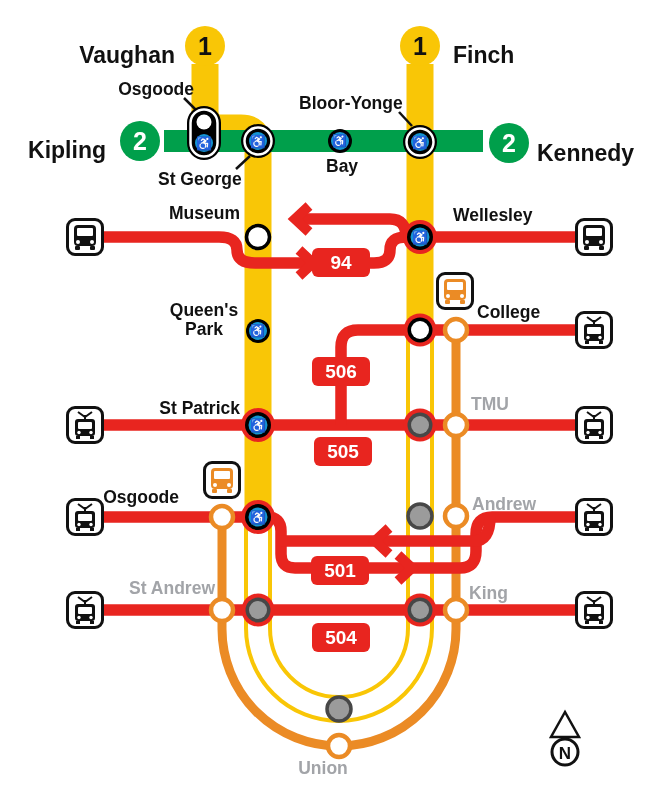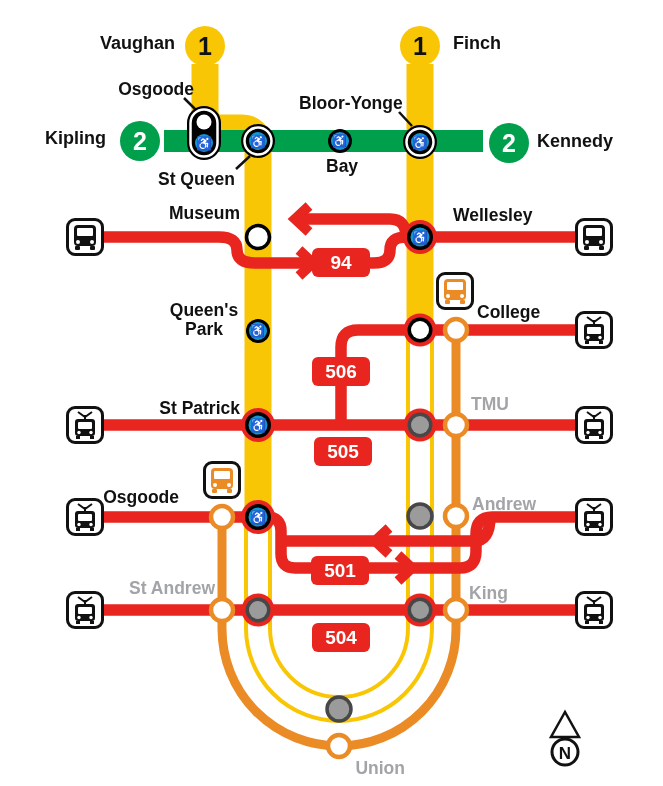--- a/index.html
+++ b/index.html
@@ -6,21 +6,21 @@
     --c-line1:#F9C606; --c-line2:#009F4B; --c-route:#E8251F; --c-diversion:#EB8B25;
     --c-accessible:#1495D3; --c-closed-fill:#9B9B9B; --c-closed-ring:#474747;
     --c-closed-text:#A2A4A8; --c-label:#111111;
   }
   html,body{margin:0;padding:0;background:#fff;}
   .map{position:relative;width:663px;height:786px;background:#fff;overflow:hidden;
        font-family:"Liberation Sans",sans-serif;}
   .map svg.canvas{position:absolute;left:0;top:0;}
   .lbl{position:absolute;font-weight:bold;font-size:17.5px;color:var(--c-label);white-space:nowrap;}
   .lbl.gray{color:var(--c-closed-text);font-weight:bold;}
-  .lbl.terminal{font-size:18px;}
+  .lbl.terminal{font-size:23px;margin-top:9px;}
   .lbl.wrap2{white-space:normal;line-height:1.1;}
   .badge{position:absolute;width:58px;height:29px;background:var(--c-route);border-radius:6px;
          color:#fff;font-weight:bold;font-size:19px;display:flex;align-items:center;justify-content:center;}
   .bullet{position:absolute;width:40px;height:40px;border-radius:50%;display:flex;
           align-items:center;justify-content:center;font-weight:bold;font-size:25px;}
   .bullet.l1{background:var(--c-line1);color:#111;}
   .bullet.l2{background:var(--c-line2);color:#fff;}
   .mode-icon{position:absolute;width:38px;height:38px;background:#fff;border:3px solid #111;
              border-radius:9px;box-sizing:border-box;display:flex;align-items:center;
              justify-content:center;color:#111;}
@@ -139,34 +139,34 @@
   <div class="bullet l1" style="left:400px;top:26px">1</div>
   <div class="bullet l2" style="left:120px;top:121px">2</div>
   <div class="bullet l2" style="left:489px;top:123px">2</div>
 
   <div class="lbl terminal" style="right:488px;top:33px">Vaughan</div>
   <div class="lbl terminal" style="left:453px;top:33px">Finch</div>
   <div class="lbl terminal" style="left:537px;top:131px">Kennedy</div>
   <div class="lbl terminal" style="right:557px;top:128px">Kipling</div>
 
   <div class="lbl" style="right:469px;top:79px">Osgoode</div>
-  <div class="lbl" style="left:158px;top:169px">St Queen</div>
+  <div class="lbl" style="left:158px;top:169px">St George</div>
   <div class="lbl" style="left:326px;top:156px">Bay</div>
   <div class="lbl" style="left:299px;top:93px">Bloor-Yonge</div>
   <div class="lbl" style="right:423px;top:203px">Museum</div>
   <div class="lbl" style="left:453px;top:205px">Wellesley</div>
   <div class="lbl wrap2" style="right:420px;top:301px;width:78px;text-align:center">Queen's Park</div>
   <div class="lbl" style="left:477px;top:302px">College</div>
   <div class="lbl" style="right:423px;top:398px">St Patrick</div>
   <div class="lbl gray" style="left:471px;top:394px">TMU</div>
   <div class="lbl" style="right:484px;top:487px">Osgoode</div>
   <div class="lbl gray" style="left:472px;top:494px">Andrew</div>
   <div class="lbl gray" style="right:448px;top:578px">St Andrew</div>
   <div class="lbl gray" style="left:469px;top:583px">King</div>
-  <div class="lbl gray" style="left:305px;top:758px;width:100px;text-align:right">Union</div>
+  <div class="lbl gray" style="left:273px;top:758px;width:100px;text-align:center">Union</div>
 
   <div class="badge" style="left:312px;top:248px">94</div>
   <div class="badge" style="left:312px;top:357px">506</div>
   <div class="badge" style="left:314px;top:437px">505</div>
   <div class="badge" style="left:311px;top:556px">501</div>
   <div class="badge" style="left:312px;top:623px">504</div>
 
   <div class="mode-icon" style="left:66px;top:218px">
     <svg width="28" height="28" viewBox="-14 -14 28 28">
         <rect x="-11" y="-12" width="22" height="21" rx="4" fill="currentColor"></rect>

